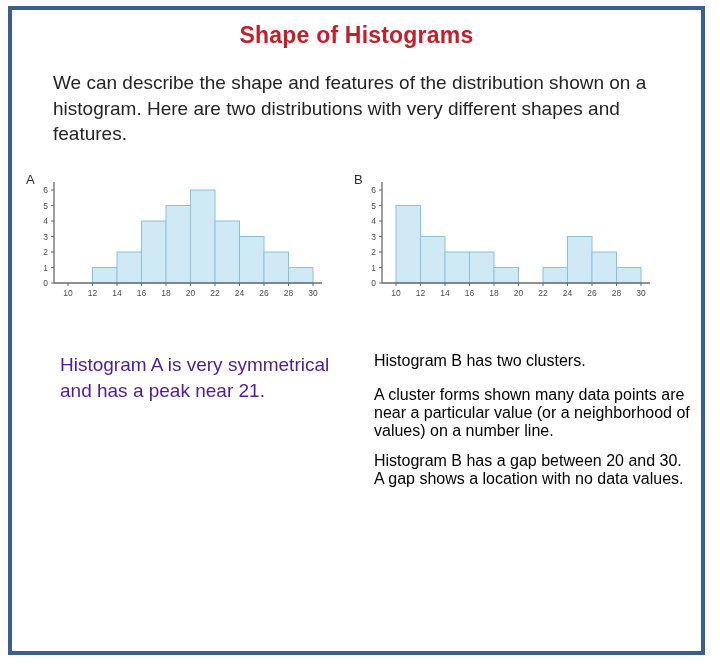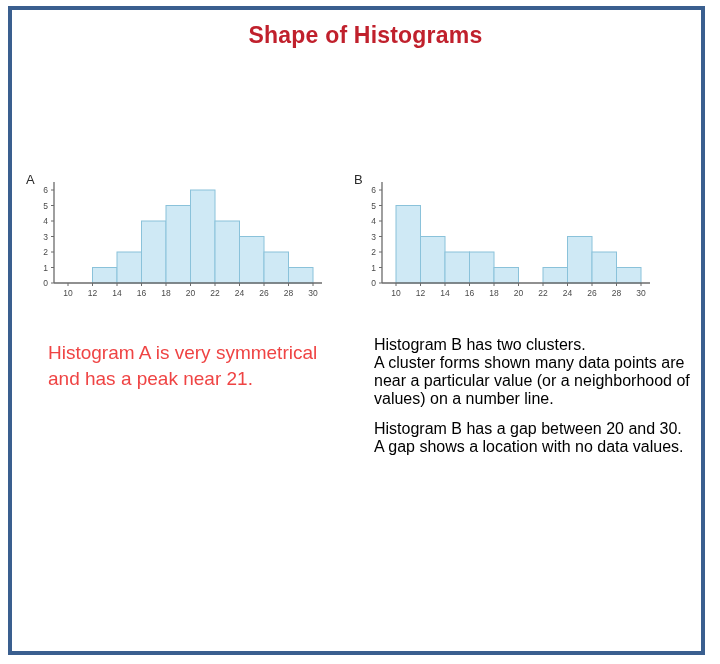--- a/index.html
+++ b/index.html
@@ -6,51 +6,52 @@
   body{
     width:720px;height:664px;position:relative;
     font-family:"Liberation Sans",sans-serif;
     -webkit-font-smoothing:antialiased;
   }
   .frame{
     position:absolute;left:8px;top:6px;width:689px;height:641px;
     border:4px solid #3a5f8f;background:#ffffff;box-sizing:content-box;
   }
   .title{
-    position:absolute;left:9px;top:12px;width:100%;
+    position:absolute;left:0;top:12px;width:100%;
     text-align:center;font-size:23px;font-weight:bold;color:#c0202c;
     letter-spacing:0.2px;
   }
   .intro{
     position:absolute;left:41px;top:60px;width:618px;
     font-size:19px;line-height:25.5px;color:#242424;margin:0;
   }
   .chart-block{position:absolute;width:304px;height:134px;}
   .chart-a{left:14px;top:162px;}
   .chart-b{left:342px;top:162px;}
   .chart-letter{
     position:absolute;left:0;top:0;font-size:13px;color:#2b2b2b;
   }
   .chart-block svg{position:absolute;left:4px;top:4px;}
   .caption{
-    font-size:19px;line-height:26px;color:#ef4444;margin:4px;
+    font-size:19px;line-height:26px;color:#4c1d95;margin:16px;
   }
   .caption-a{position:absolute;left:32px;top:326px;width:306px;}
   .right-col{position:absolute;left:362px;top:326px;width:320px;}
   .right-col p{margin:0 0 12px 0;}
-  .line{display:block;}
+  .line{display:block;margin-top:16px;}
 </style>
 </head>
 <body>
 
 <div class="page">
   <div class="frame">
 
     <div class="title">Shape of Histograms</div>
 
+    <p class="intro">We can describe the shape and features of the distribution shown on a histogram. Here are two distributions with very different shapes and features.</p>
 
     <div class="chart-block chart-a">
       <span class="chart-letter">A</span>
       <svg width="300" height="128">
           <rect x="62.50" y="91.50" width="24.50" height="15.50" fill="#cfe9f5" stroke="#8ac2da" stroke-width="1"></rect>
           <rect x="87.00" y="76.00" width="24.50" height="31.00" fill="#cfe9f5" stroke="#8ac2da" stroke-width="1"></rect>
           <rect x="111.50" y="45.00" width="24.50" height="62.00" fill="#cfe9f5" stroke="#8ac2da" stroke-width="1"></rect>
           <rect x="136.00" y="29.50" width="24.50" height="77.50" fill="#cfe9f5" stroke="#8ac2da" stroke-width="1"></rect>
           <rect x="160.50" y="14.00" width="24.50" height="93.00" fill="#cfe9f5" stroke="#8ac2da" stroke-width="1"></rect>
           <rect x="185.00" y="45.00" width="24.50" height="62.00" fill="#cfe9f5" stroke="#8ac2da" stroke-width="1"></rect>

